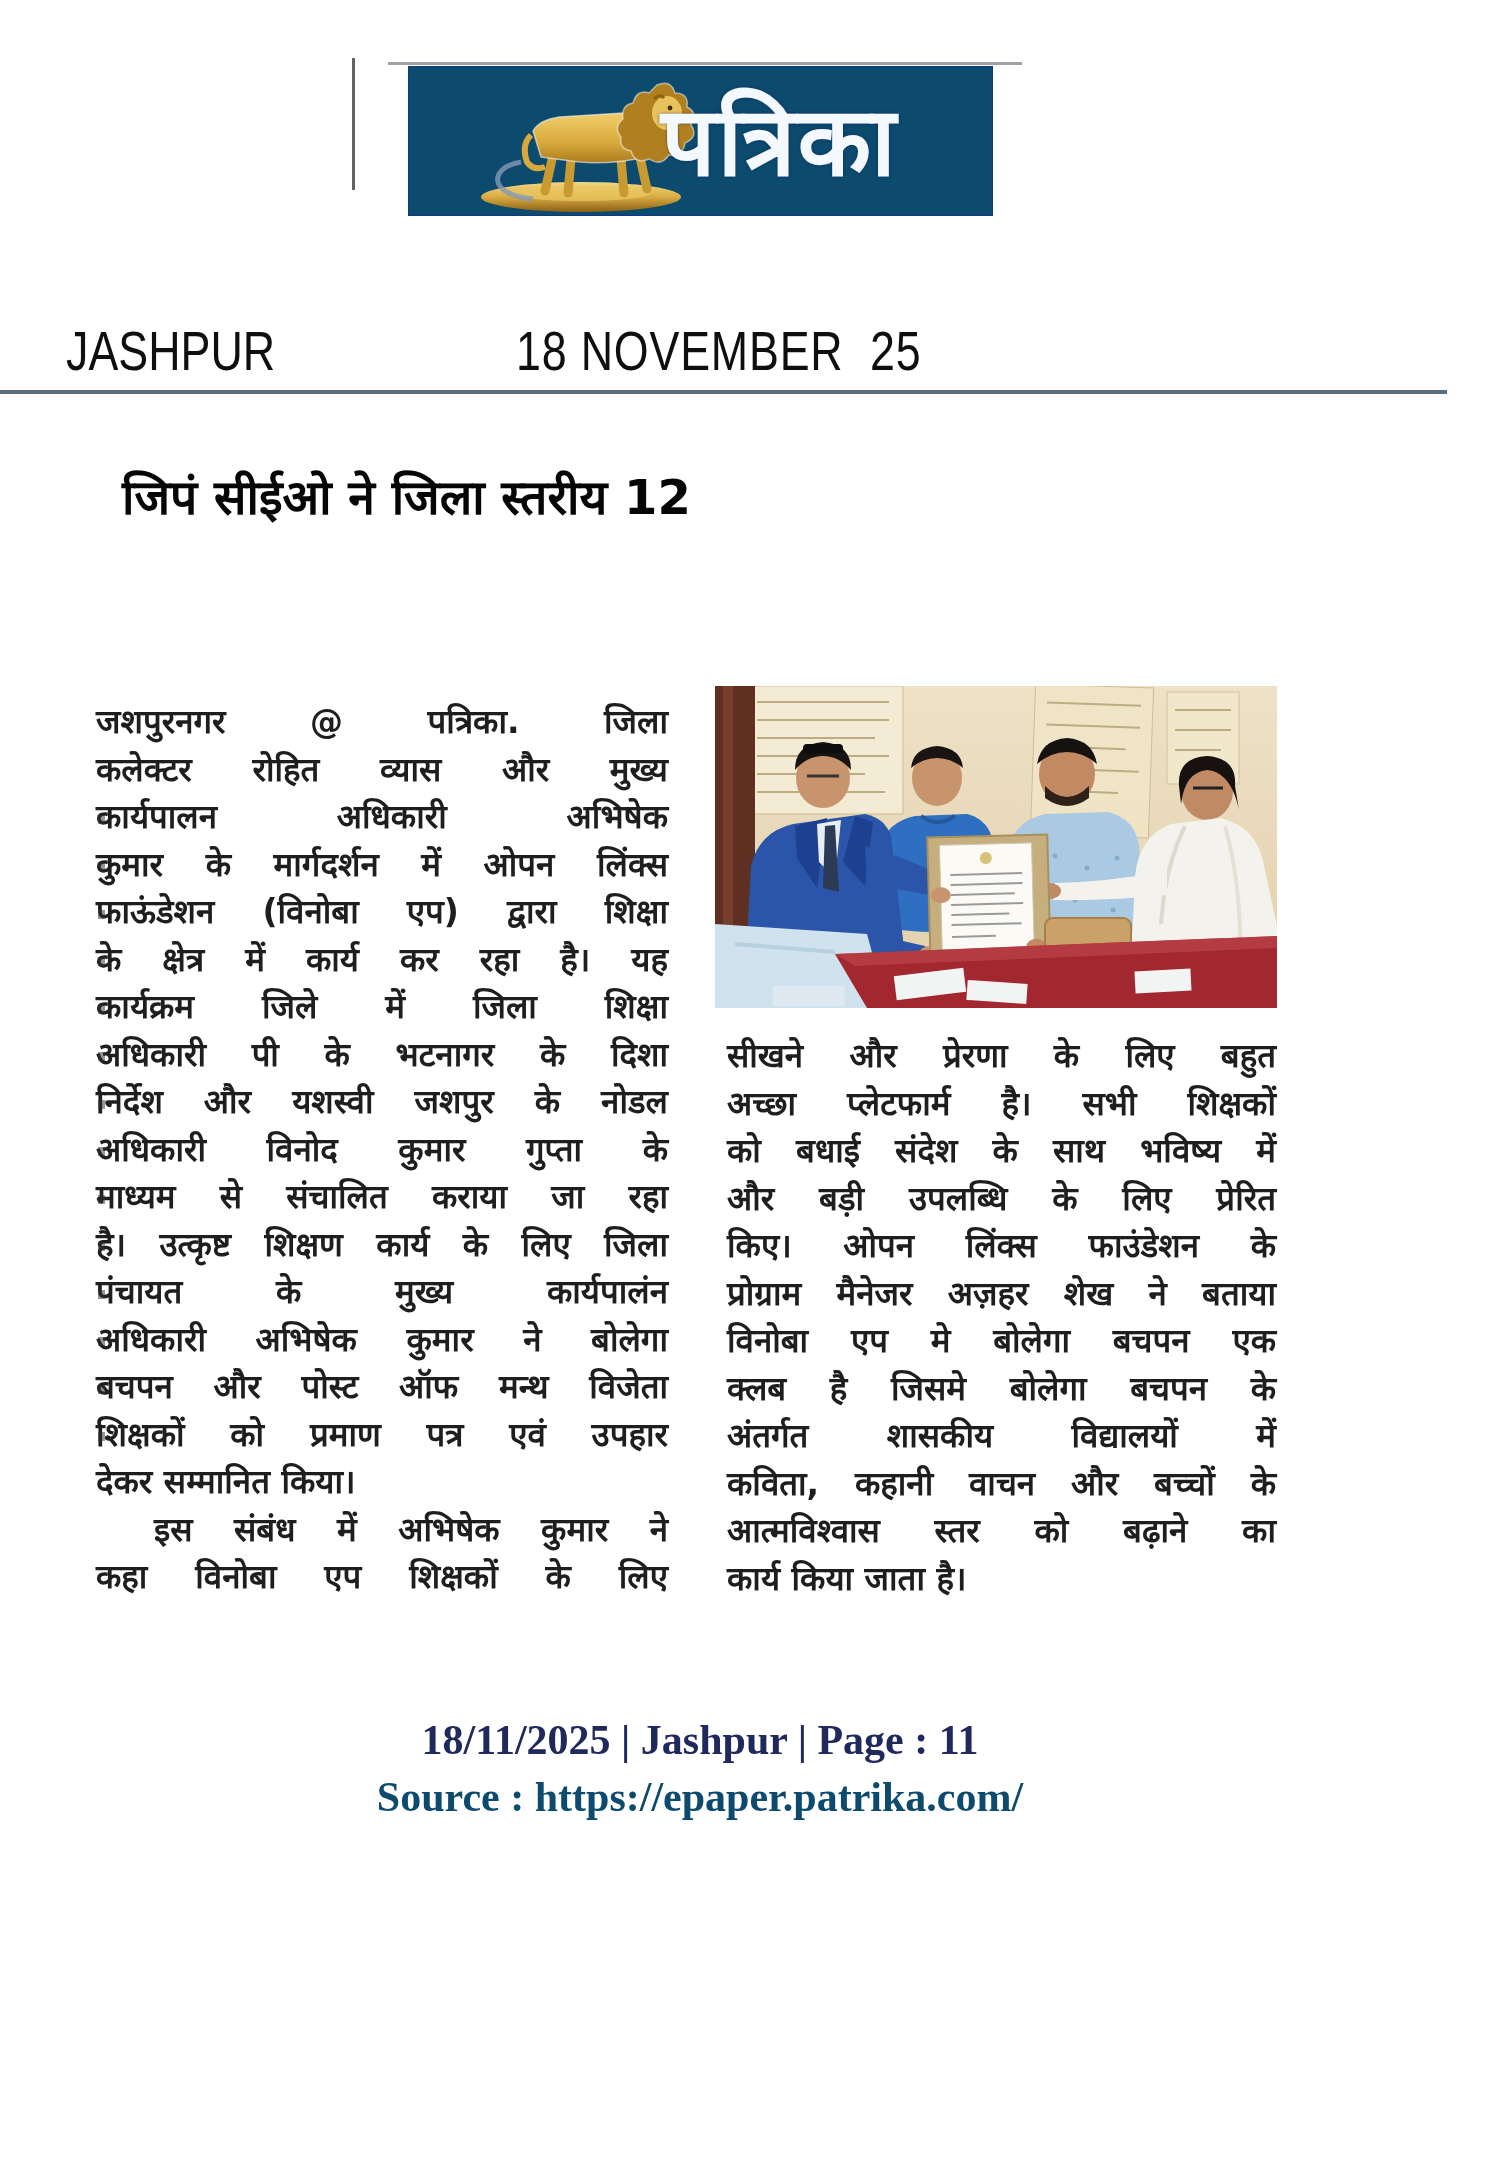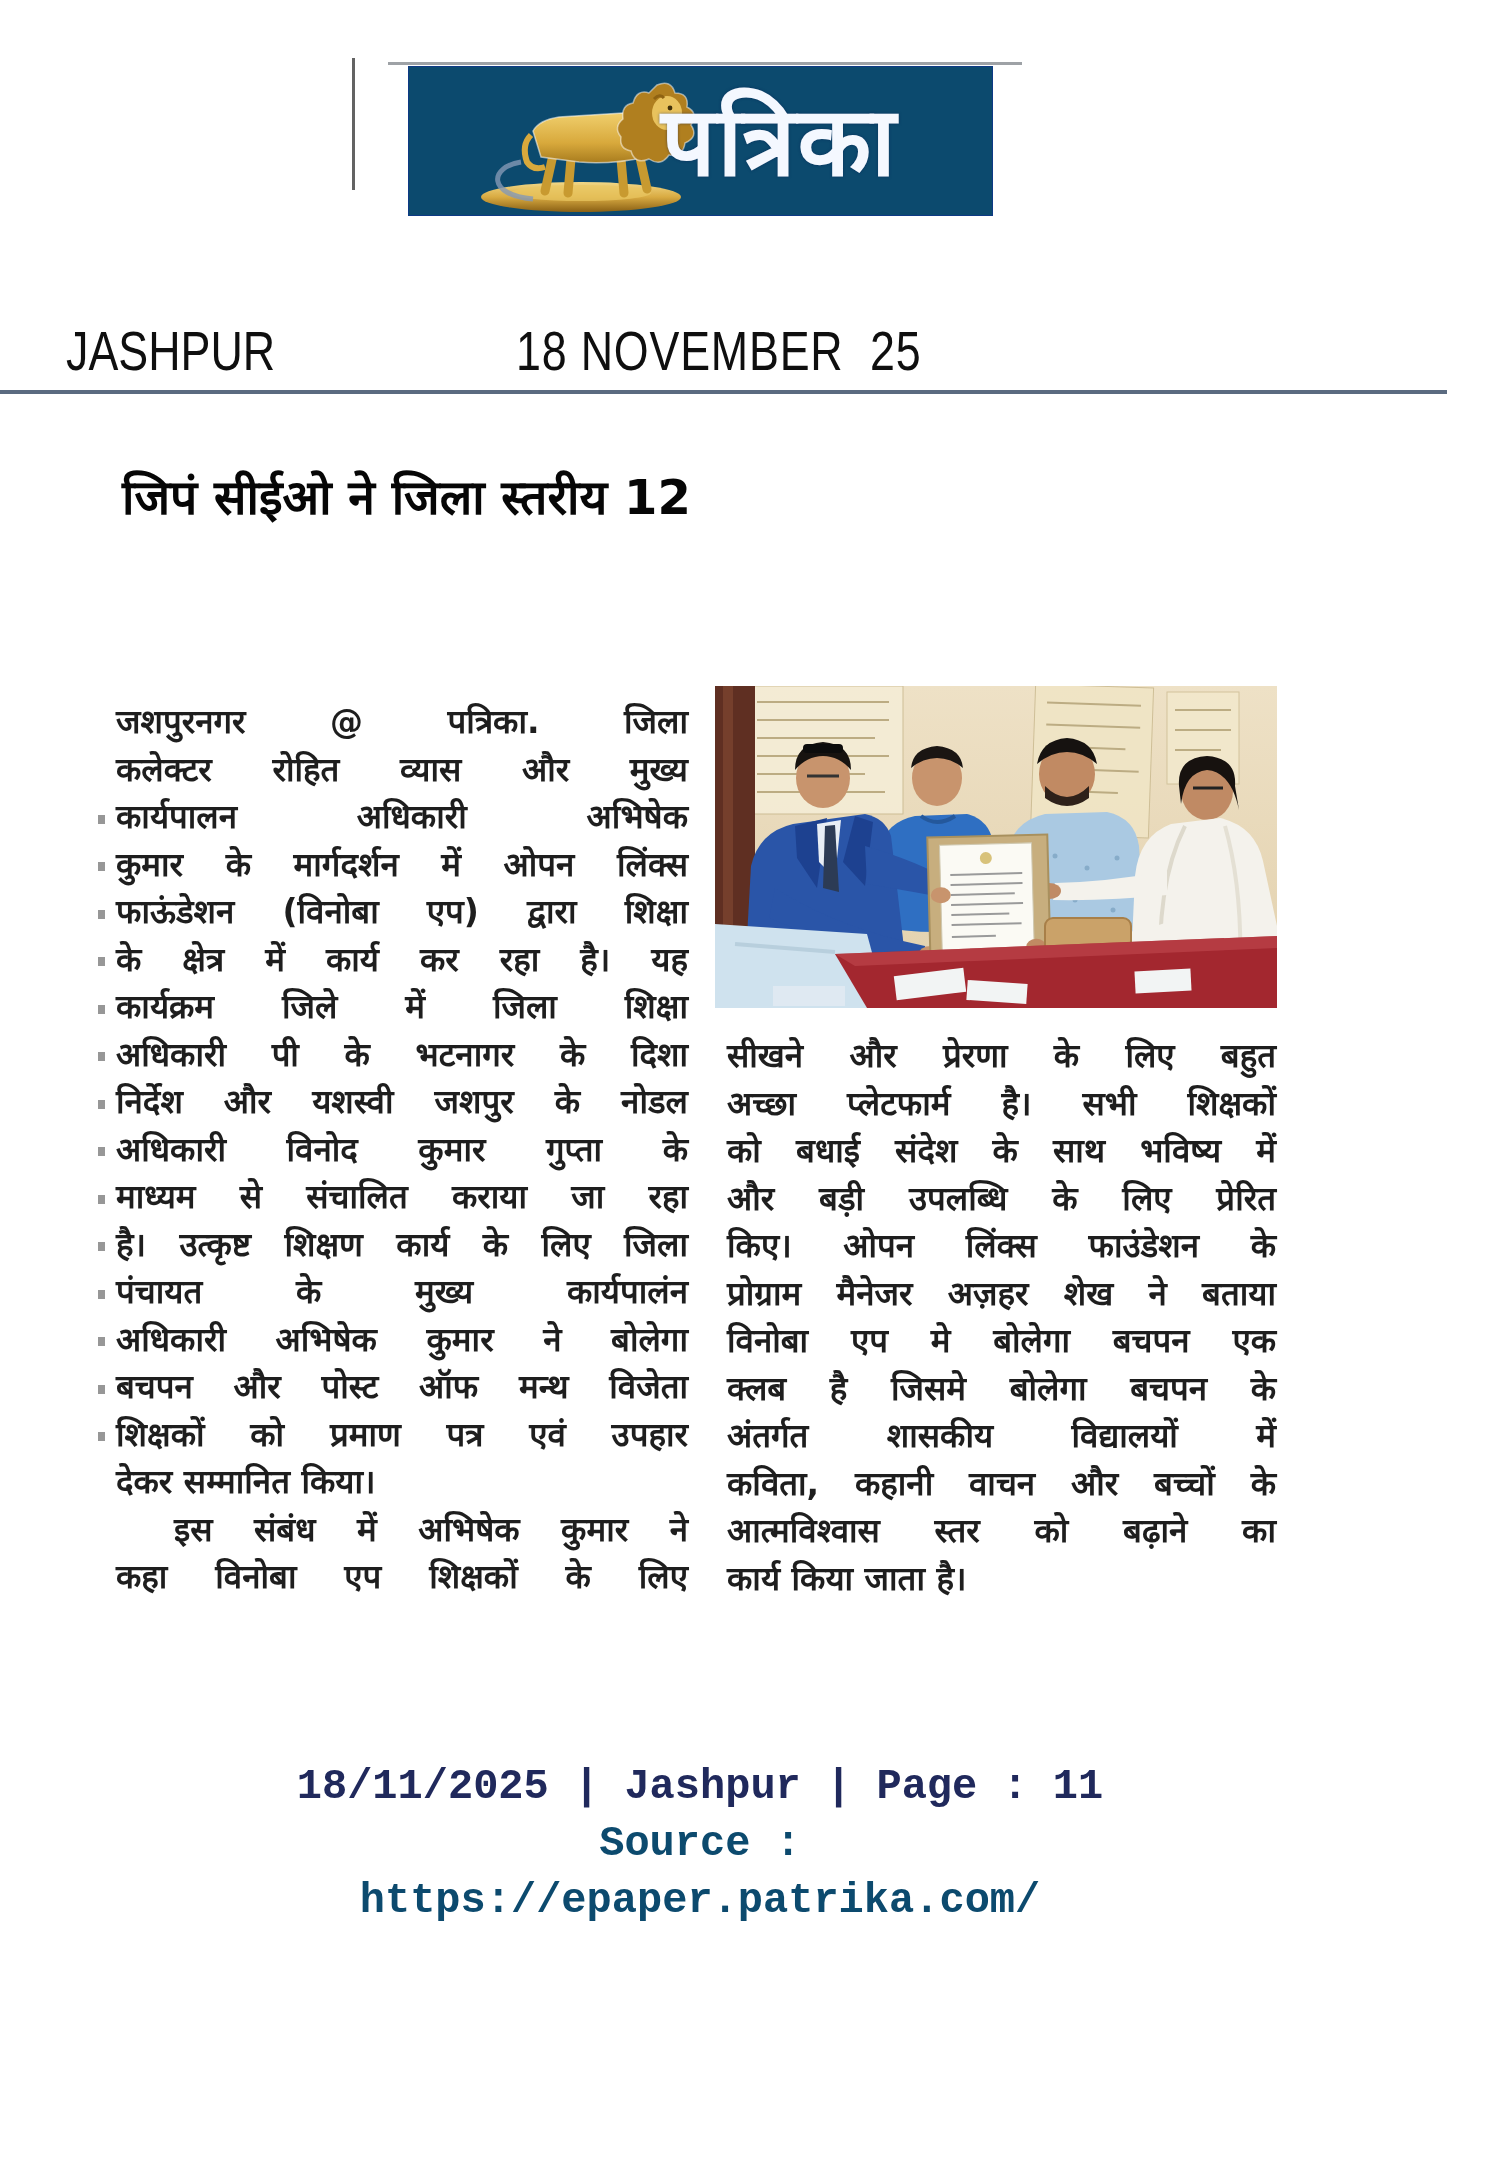--- a/index.html
+++ b/index.html
@@ -38,21 +38,21 @@
   
   .headline{
     position:absolute;left:122px;top:436px;width:1200px;
     font-weight:700;font-size:48px;line-height:123px;color:#060606;
     letter-spacing:0;
   }
   .headline .hl{display:block;white-space:pre;}
 
   
   .col{position:absolute;font-size:33px;font-weight:600;color:#1e1e1e;}
-  .col-1{left:116px;top:698px;width:572px;}
+  .col-1{left:96px;top:698px;width:572px;}
   .col-2{left:727px;top:1032px;width:549px;}
   .body-line{
     height:47.5px;line-height:47.5px;white-space:nowrap;
     text-align:justify;text-align-last:justify;overflow:visible;
   }
   .body-line.line-end{text-align-last:left;}
   .body-line.line-indent{text-indent:58px;}
   .body-line.line-lead{font-weight:800;}
 
   
@@ -60,22 +60,22 @@
     position:absolute;left:98px;top:815px;width:7px;height:640px;opacity:.5;
     background:repeating-linear-gradient(to bottom,#2f2f2f 0 9px,transparent 9px 47.5px);
   }
 
   
   .photo{position:absolute;left:715px;top:686px;width:562px;height:322px;}
 
   
   .footer{
     position:absolute;left:250px;top:1712px;width:900px;text-align:center;
-    font-family:Liberation Mono, monospace;font-weight:700;font-size:42px;
-    line-height:57px;color:#20295c;margin-top:47px;
+    font-family:Liberation Serif, serif;font-weight:700;font-size:42px;
+    line-height:57px;color:#20295c;
   }
   .footer .src{color:#0c4a6e;}
 </style>
 </head>
 <body>
 
 <div class="page">
 
   <div class="masthead-tick"></div>
   <div class="masthead-rule"></div>

